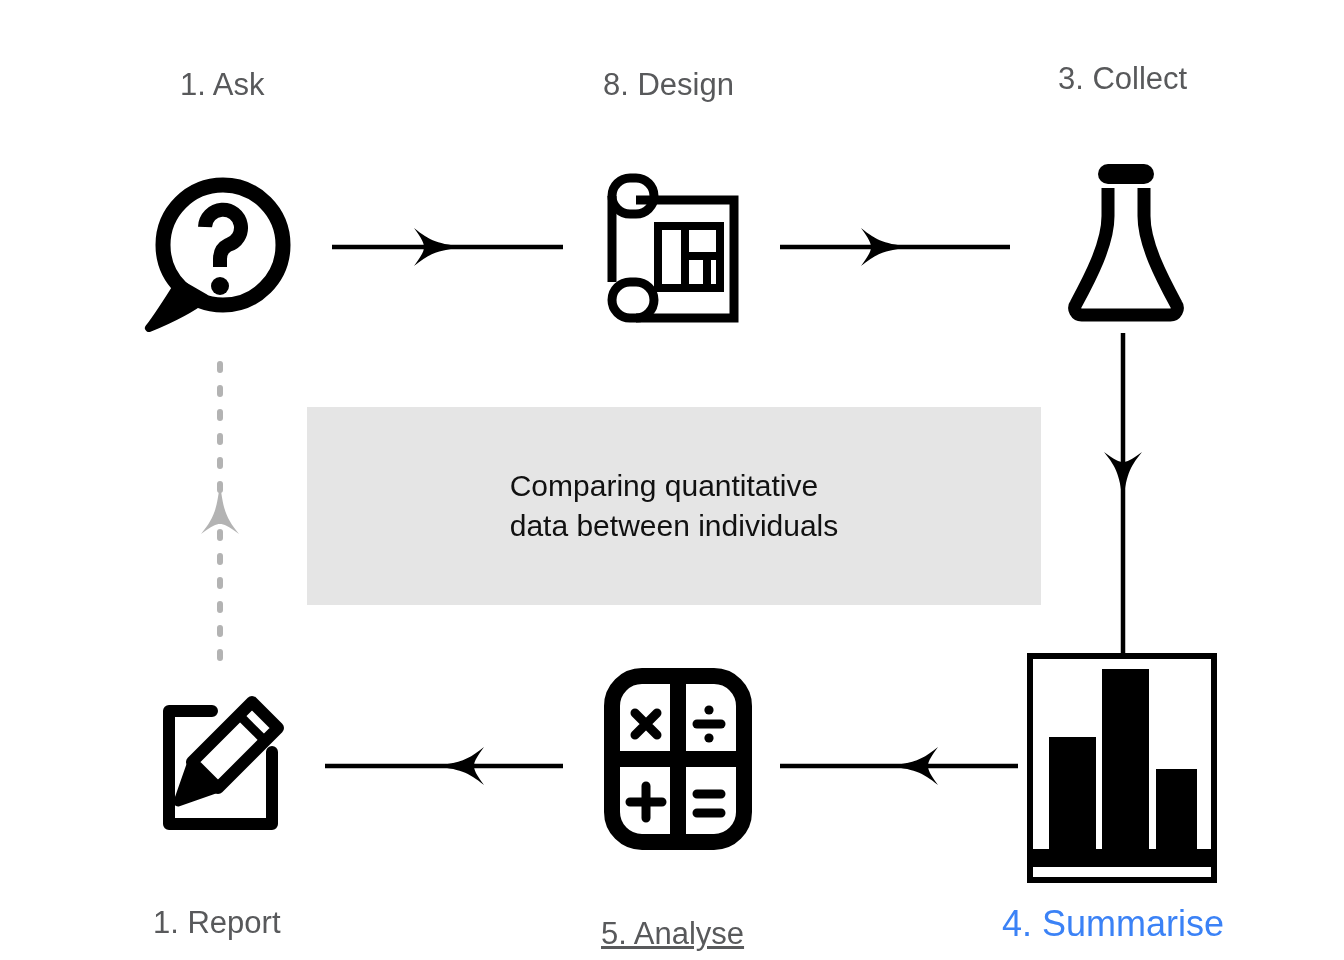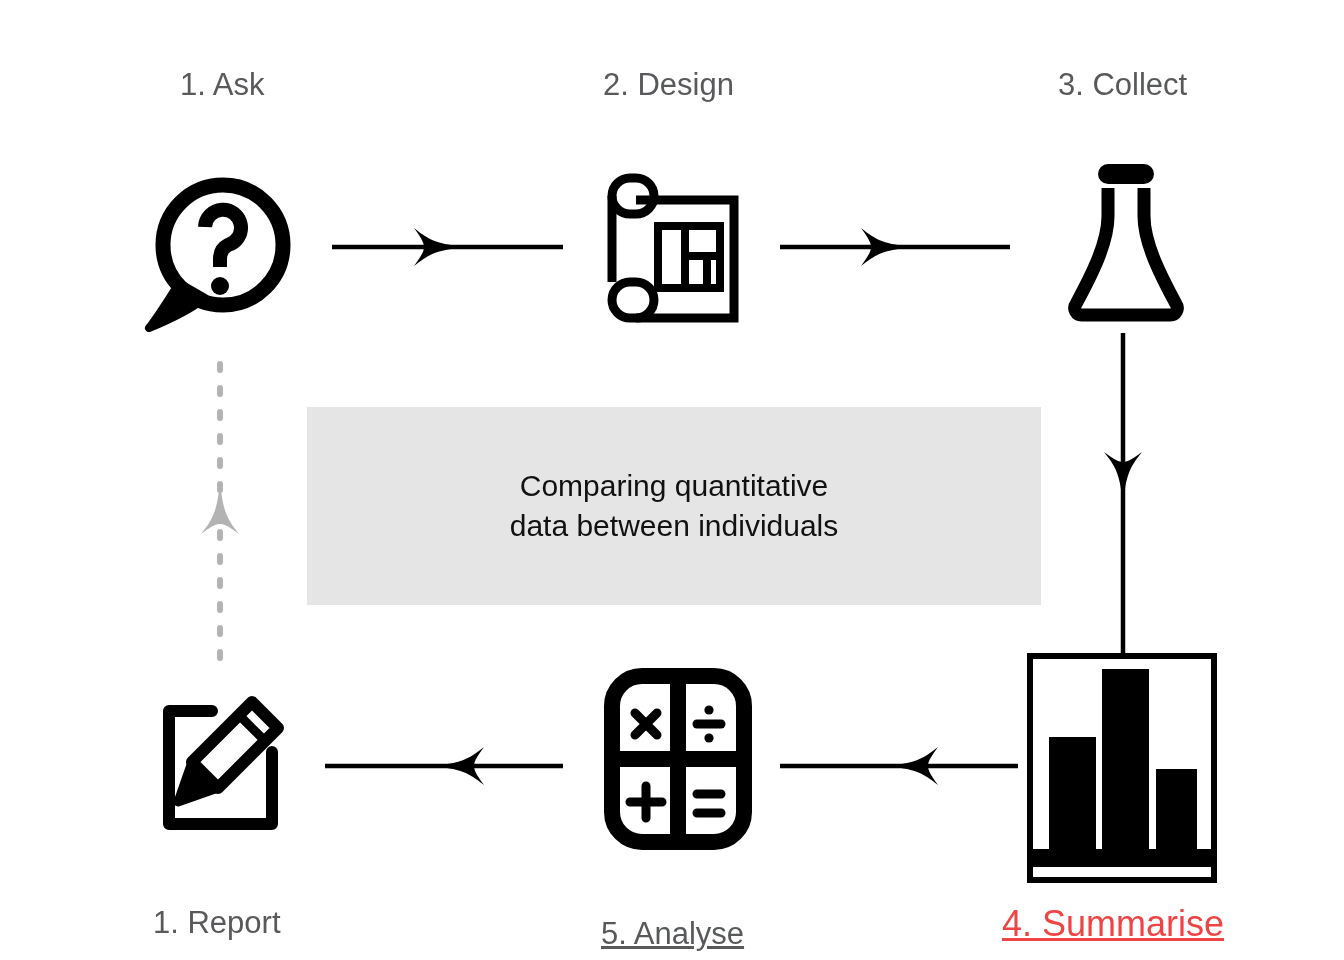--- a/index.html
+++ b/index.html
@@ -20,23 +20,22 @@
   }
   .step-label {
     position: absolute;
     color: #58595b;
     font-size: 31px;
     font-weight: 400;
     white-space: nowrap;
     line-height: 1;
   }
   .step-label.highlight {
-    color: #ef4444;
+    color: #3b82f6;
     font-size: 36px;
-    text-decoration: underline;
   }
   .icon-box {
     position: absolute;
   }
   .icon-box svg {
     display: block;
     overflow: visible;
   }
   .arrow-layer {
     position: absolute;
@@ -50,35 +49,35 @@
     position: absolute;
     background: #e5e5e5;
     display: flex;
     align-items: center;
     justify-content: center;
   }
   #callout-text {
     color: #111111;
     font-size: 30px;
     line-height: 1.33;
-    text-align: center;
+    text-align: left;
     white-space: pre-line;
     padding: 0 12px;
   }
 </style>
 </head>
 <body>
 
 <div id="canvas">
 
   <div class="step-label" style="left:180px; top:69px;">1. Ask</div>
 
-  <div class="step-label" style="left:603px; top:69px;">2. Design</div>
+  <div class="step-label" style="left:603px; top:69px;">8. Design</div>
 
-  <div class="step-label" style="left:1058px; top:69px;">3. Collect</div>
+  <div class="step-label" style="left:1058px; top:63px;">3. Collect</div>
 
   <div class="step-label highlight" style="left:1002px; top:906px;">4. Summarise</div>
 
   <div class="step-label" style="left:601px; top:918px;text-decoration:underline;">5. Analyse</div>
 
   <div class="step-label" style="left:153px; top:907px;">1. Report</div>
 
   <div class="icon-box" style="left:145px; top:165px; width:150px; height:165px;">
     <svg width="150" height="165" viewBox="0 0 150 165" aria-hidden="true">
       <path d="M138 80 A60 60 0 1 1 18 80 A60 60 0 0 1 138 80 Z" fill="none" stroke="#000" stroke-width="15"></path>

